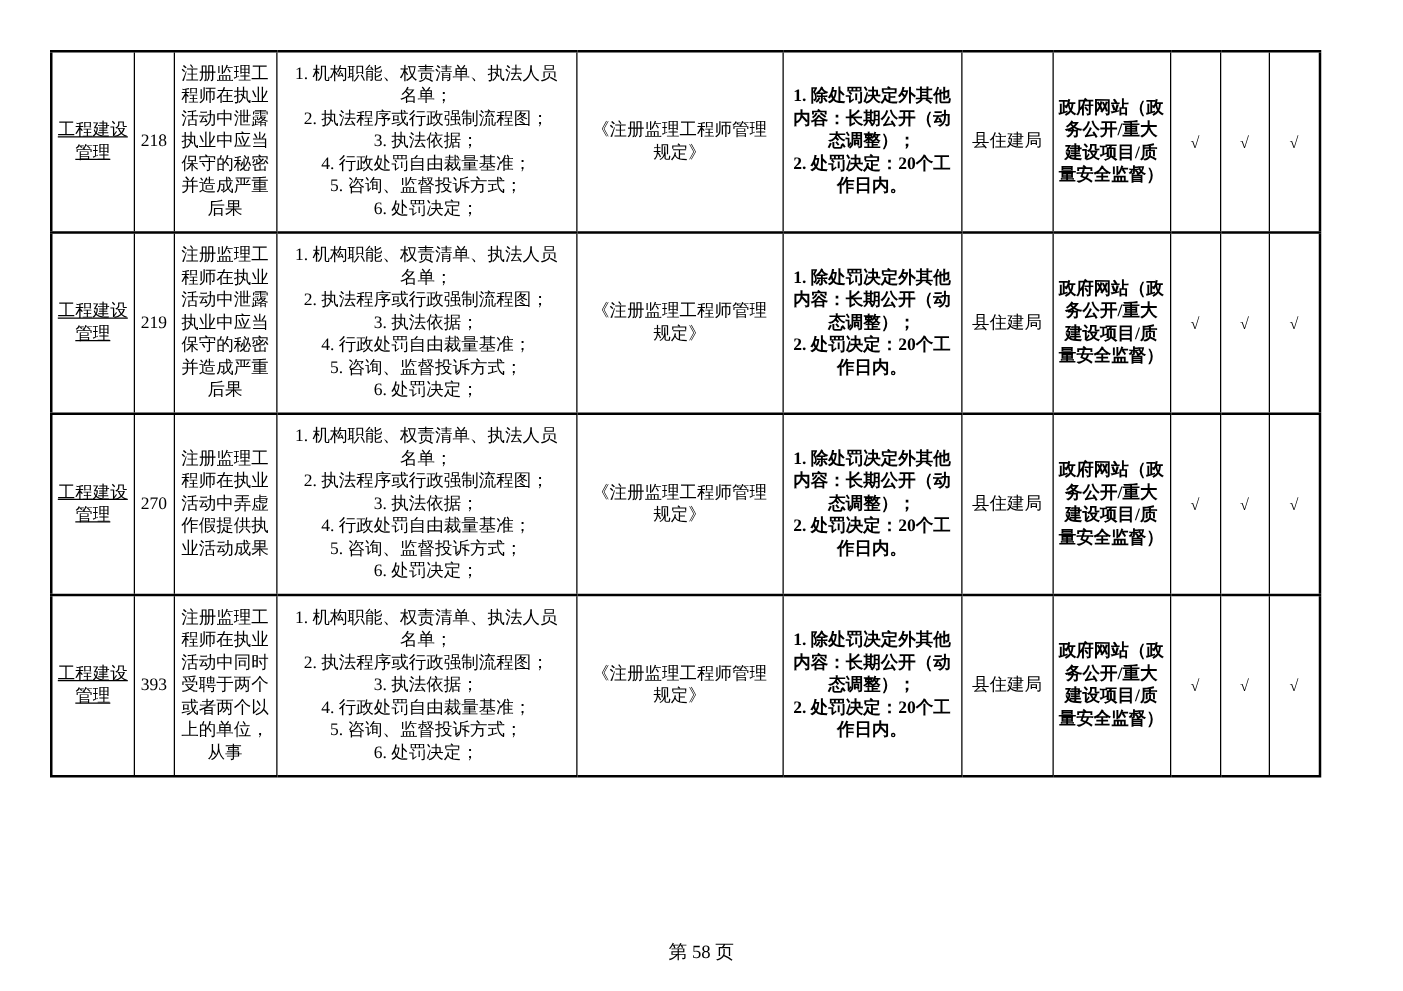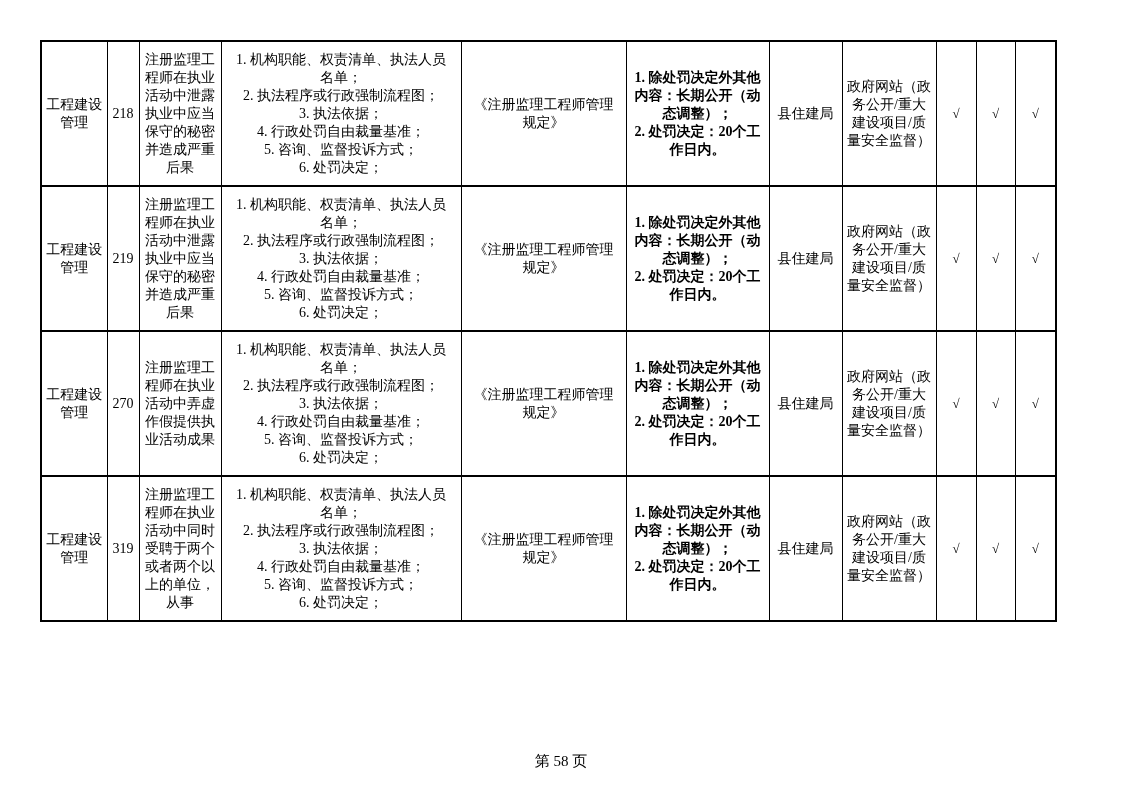--- a/index.html
+++ b/index.html
@@ -40,28 +40,28 @@
     text-align: center;
     font-size: 14px;
     line-height: 18px;
     padding: 0;
     overflow: hidden;
   }
   .clip {
     max-height: 143px;
     overflow: hidden;
   }
-  td.c1 { padding: 4px 4px; }
+  td.c1 { padding: 4px 4px; text-decoration: underline; }
   td.c2 { padding: 0 1px; }
   td.c3 { padding: 0 5px; }
   td.c4 { padding: 0 8px; }
   td.c5 { padding: 0 12px; }
   td.c6 { padding: 0 3px; font-weight: bold; }
   td.c7 { padding: 0 3px; }
-  td.c8 { padding: 0 3px; }
+  td.c8 { padding: 0 3px; font-weight: bold; }
   td.ck { padding: 0; font-size: 13px; }
   td.c4, td.c6 { white-space: pre-line; }
   .footer {
     position: absolute;
     left: 0;
     right: 0;
     top: 752px;
     text-align: center;
     font-size: 15px;
     color: #000000;
@@ -149,21 +149,21 @@
 2. 处罚决定：20个工作日内。</div></td>
         <td class="c7">县住建局</td>
         <td class="c8">政府网站（政务公开/重大建设项目/质量安全监督）</td>
         <td class="ck">√</td>
         <td class="ck">√</td>
         <td class="ck">√</td>
       </tr>
 
       <tr>
         <td class="c1">工程建设管理</td>
-        <td class="c2">319</td>
+        <td class="c2">393</td>
         <td class="c3">
             <div class="clip">注册监理工程师在执业活动中同时受聘于两个或者两个以上的单位，从事</div>
           </td>
         <td class="c4"><div class="clip">1. 机构职能、权责清单、执法人员名单；
 2. 执法程序或行政强制流程图；
 3. 执法依据；
 4. 行政处罚自由裁量基准；
 5. 咨询、监督投诉方式；
 6. 处罚决定；</div></td>
         <td class="c5">《注册监理工程师管理规定》</td>

